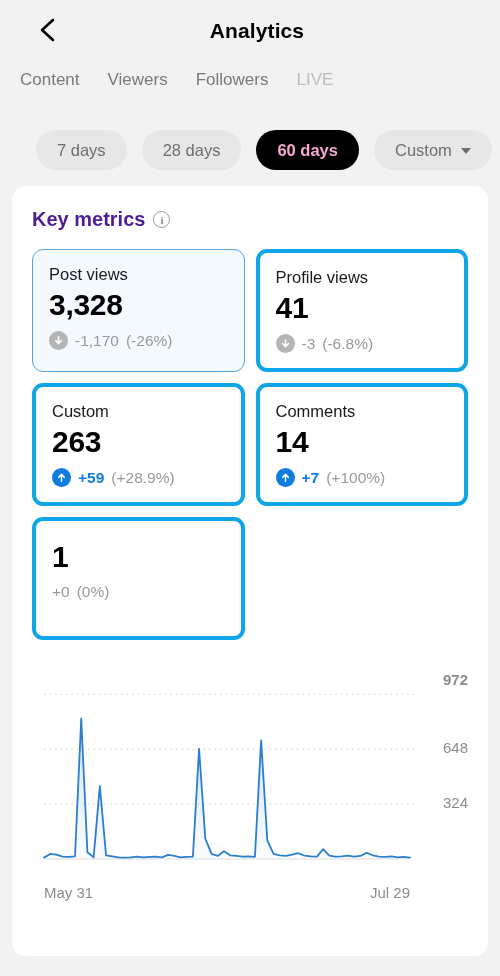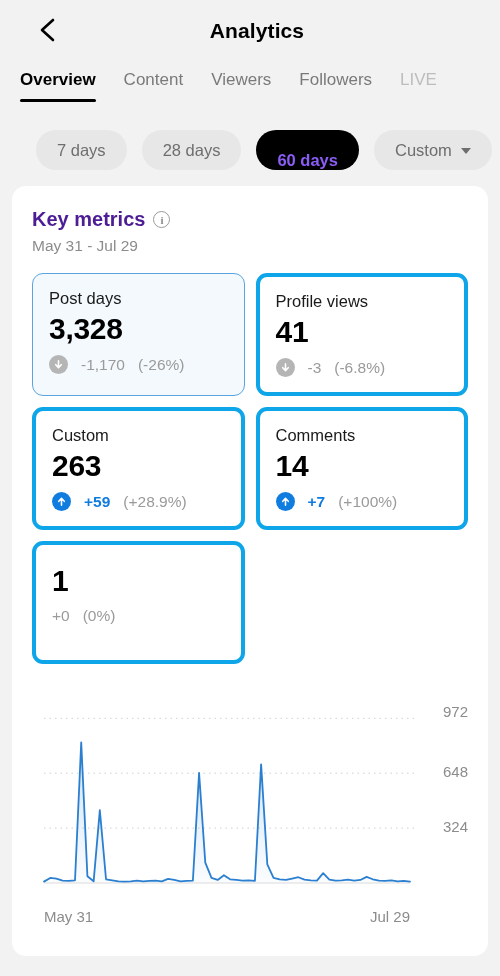--- a/index.html
+++ b/index.html
@@ -54,21 +54,21 @@
   
   .ranges {
     display: flex; gap: 15px; padding: 14px 20px 16px 36px;
   }
   .chip {
     height: 40px; padding: 0 21px; border-radius: 20px;
     background: #e7e7e7; color: #6e6e6e;
     display: flex; align-items: center; gap: 9px;
     font-size: 16.5px; cursor: pointer; white-space: nowrap;
   }
-  .chip.active { background: #000; color: #8b5cf6; font-weight: bold; align-items: flex-end; }
+  .chip.active { background: #000; color: #f9a8d4; font-weight: bold; }
   .caret {
     width: 0; height: 0; border-left: 5px solid transparent;
     border-right: 5px solid transparent; border-top: 6px solid #6e6e6e;
     margin-top: 2px;
   }
 
   
   .panel {
     margin: 0 12px; background: #fff; border-radius: 14px;
     padding: 22px 20px 0 20px; height: 770px; overflow: hidden;
@@ -96,21 +96,21 @@
   }
   .metric-card.selected {
     border: 1.6px solid #5aa5e0; background: #f4f9fd;
   }
   .metric-label { font-size: 16.5px; color: #1a1a1a; }
   .metric-value {
     font-size: 30px; font-weight: bold; color: #000;
     margin-top: 4px; letter-spacing: -.3px;
   }
   .metric-delta {
-    display: flex; align-items: center; gap: 13px;
+    display: flex; align-items: center; gap: 7px;
     margin-top: 9px; font-size: 15.5px;
   }
   .arrow-badge {
     width: 19px; height: 19px; border-radius: 50%;
     display: flex; align-items: center; justify-content: center;
     flex: none;
   }
   .arrow-badge.down { background: #b5b5b5; }
   .arrow-badge.up { background: #0f7ce0; }
   .delta-main { color: #9a9a9a; }
@@ -140,21 +140,20 @@
       <span>
         <svg width="22" height="26" viewBox="0 0 22 26" aria-hidden="true">
           <polyline points="16,3 5,13 16,23" fill="none" stroke="#000" stroke-width="2.6" stroke-linecap="round" stroke-linejoin="round"></polyline>
         </svg>
       </span>
     </div>
     <div class="page-title">Analytics</div>
   </div>
 
   <div class="tabs">
-    <div class="tab active">Overview</div>
     <div class="tab">Content</div>
     <div class="tab">Viewers</div>
     <div class="tab">Followers</div>
     <div class="tab clipped">LIVE</div>
     <div class="tabs-fade"></div>
   </div>
 
   <div class="ranges">
     <div class="chip">
       <span>7 days</span>
@@ -170,26 +169,25 @@
       <span class="caret"></span>
     </div>
   </div>
 
   <div class="panel">
 
     <div class="panel-title-row">
       <div class="panel-title">Key metrics</div>
       <div class="info-icon">i</div>
     </div>
-    <div class="panel-sub">May 31 - Jul 29</div>
 
     <div class="metric-grid">
 
       <div class="metric-card selected">
-        <div class="metric-label">Post days</div>
+        <div class="metric-label">Post views</div>
         <div class="metric-value">3,328</div>
         <div class="metric-delta">
           <span class="arrow-badge down">
             <svg width="11" height="11" viewBox="0 0 12 12" aria-hidden="true">
               <path d="M6 2 L6 9 M3 6.2 L6 9.4 L9 6.2" fill="none" stroke="#fff" stroke-width="1.7" stroke-linecap="round" stroke-linejoin="round"></path>
             </svg>
           </span>
           <span class="delta-main">-1,170</span>
           <span class="delta-pct">(-26%)</span>
         </div>
@@ -255,21 +253,21 @@
           <line x1="12" y1="195" x2="378" y2="195" stroke="#dcdcdc" stroke-width="1"></line>
           <defs>
             <linearGradient id="fillGrad" x1="0" y1="0" x2="0" y2="1">
               <stop offset="0%" stop-color="#2b7fd0" stop-opacity="0.22"></stop>
               <stop offset="100%" stop-color="#2b7fd0" stop-opacity="0.02"></stop>
             </linearGradient>
           </defs>
           <path d="M12.00 193.64 L18.20 189.92 L24.41 190.59 L30.61 192.63 L36.81 192.97 L43.02 192.29 L49.22 54.36 L55.42 188.22 L61.63 193.31 L67.83 122.14 L74.03 191.27 L80.24 192.29 L86.44 193.31 L92.64 193.64 L98.85 193.31 L105.05 192.63 L111.25 193.31 L117.46 192.97 L123.66 192.63 L129.86 193.31 L136.07 190.93 L142.27 191.95 L148.47 193.31 L154.68 192.97 L160.88 192.63 L167.08 84.86 L173.29 174.67 L179.49 189.92 L185.69 191.95 L191.90 187.21 L198.10 191.27 L204.31 191.95 L210.51 192.63 L216.71 192.29 L222.92 192.97 L229.12 76.39 L235.32 176.36 L241.53 189.92 L247.73 191.27 L253.93 191.95 L260.14 190.59 L266.34 189.24 L272.54 191.61 L278.75 192.29 L284.95 192.63 L291.15 185.17 L297.36 191.61 L303.56 192.63 L309.76 192.29 L315.97 191.61 L322.17 192.63 L328.37 191.95 L334.58 188.90 L340.78 191.27 L346.98 192.63 L353.19 192.97 L359.39 192.29 L365.59 193.31 L371.80 192.97 L378.00 193.64 L378.00 195.00 L12.00 195.00 Z" fill="url(#fillGrad)" stroke="none"></path>
           <path d="M12.00 193.64 L18.20 189.92 L24.41 190.59 L30.61 192.63 L36.81 192.97 L43.02 192.29 L49.22 54.36 L55.42 188.22 L61.63 193.31 L67.83 122.14 L74.03 191.27 L80.24 192.29 L86.44 193.31 L92.64 193.64 L98.85 193.31 L105.05 192.63 L111.25 193.31 L117.46 192.97 L123.66 192.63 L129.86 193.31 L136.07 190.93 L142.27 191.95 L148.47 193.31 L154.68 192.97 L160.88 192.63 L167.08 84.86 L173.29 174.67 L179.49 189.92 L185.69 191.95 L191.90 187.21 L198.10 191.27 L204.31 191.95 L210.51 192.63 L216.71 192.29 L222.92 192.97 L229.12 76.39 L235.32 176.36 L241.53 189.92 L247.73 191.27 L253.93 191.95 L260.14 190.59 L266.34 189.24 L272.54 191.61 L278.75 192.29 L284.95 192.63 L291.15 185.17 L297.36 191.61 L303.56 192.63 L309.76 192.29 L315.97 191.61 L322.17 192.63 L328.37 191.95 L334.58 188.90 L340.78 191.27 L346.98 192.63 L353.19 192.97 L359.39 192.29 L365.59 193.31 L371.80 192.97 L378.00 193.64" fill="none" stroke="#2b7fd0" stroke-width="1.8" stroke-linejoin="round" stroke-linecap="round"></path>
         </svg>
-      <div class="grid-label" id="gl-2" style="top: 15px;">972</div>
+      <div class="grid-label" id="gl-2" style="top: 7px; font-weight: bold;">972</div>
       <div class="grid-label" id="gl-1" style="top: 75.2px;">648</div>
       <div class="grid-label" id="gl-0" style="top: 130.1px;">324</div>
       <div class="x-labels">
         <span>May 31</span>
         <span>Jul 29</span>
       </div>
     </div>
 
   </div>
 </div>

